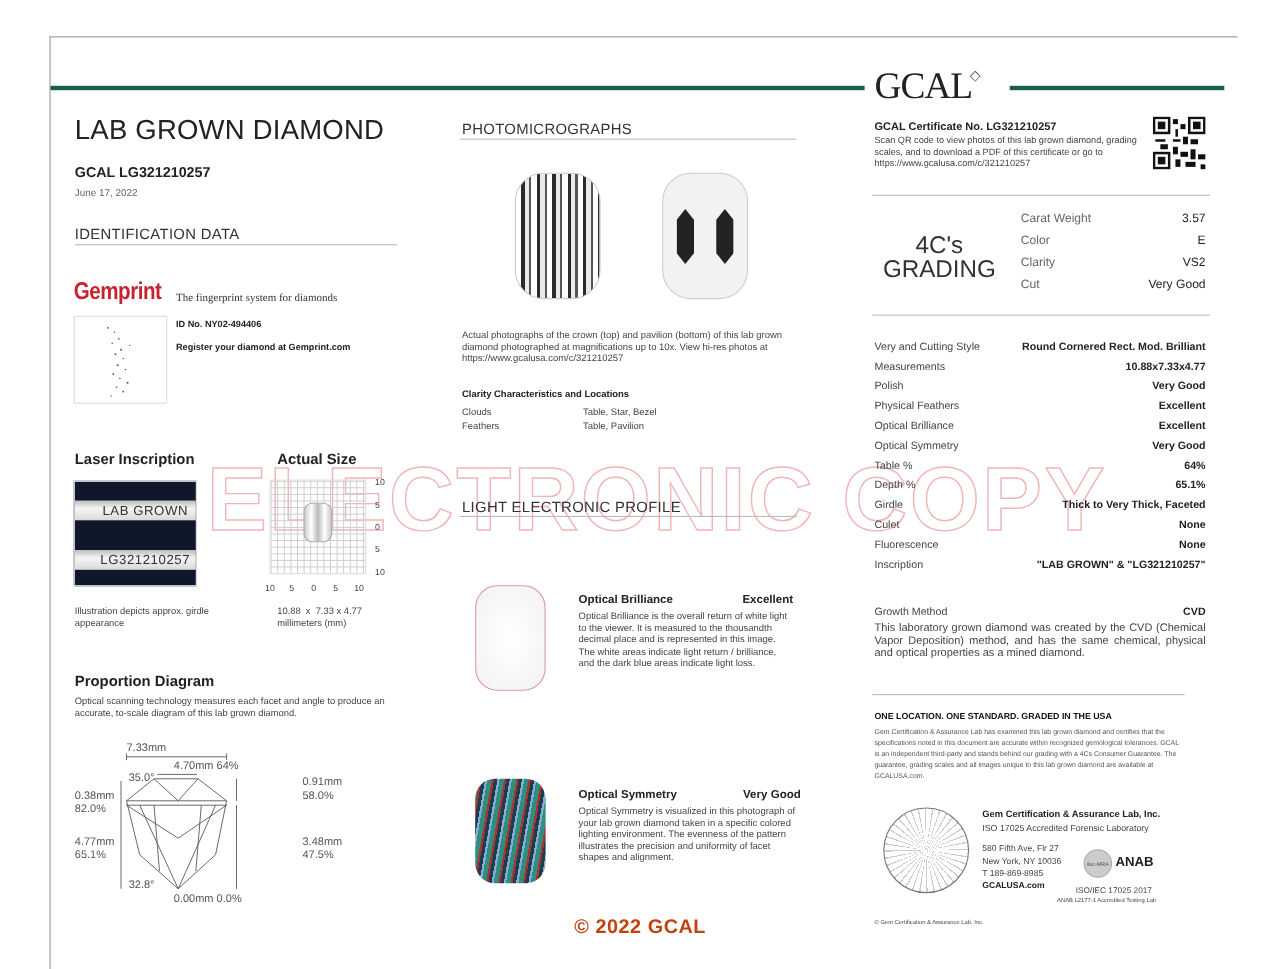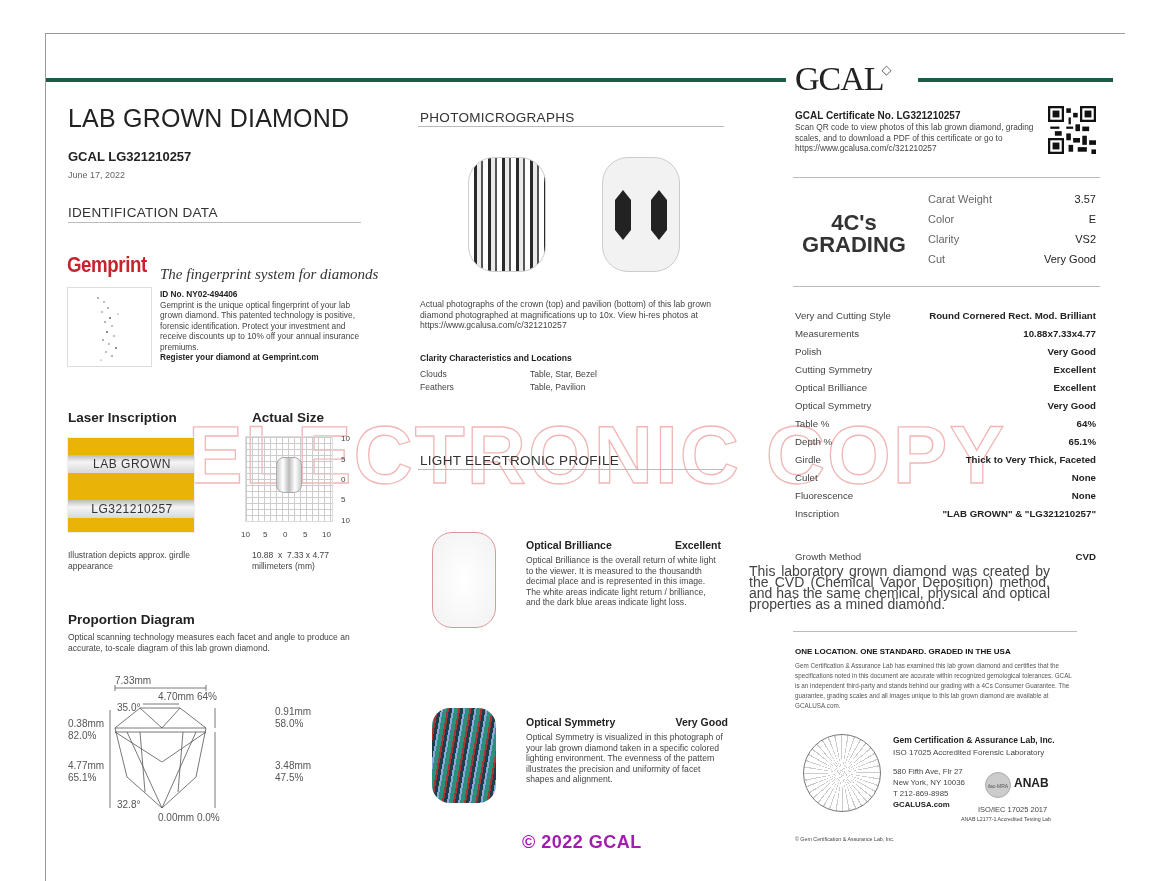--- a/index.html
+++ b/index.html
@@ -11,57 +11,57 @@
 .green-bar-l{left:46px;top:78px;width:740px;height:4px;background:#1a5e4a}
 .green-bar-r{left:918px;top:78px;width:195px;height:4px;background:#1a5e4a}
 .gcal-logo{left:795px;top:60px;font-family:"Liberation Serif",serif;font-size:34px;color:#222;letter-spacing:-1px}
 .gcal-logo .gem{font-size:13px;position:relative;top:-16px;left:-2px;color:#555}
 .title{left:68px;top:104px;font-size:25px;font-weight:300;color:#222;letter-spacing:0.2px}
 .certid{left:68px;top:149px;font-size:13px;font-weight:bold}
 .date{left:68px;top:170px;font-size:9px;color:#666}
 .sec-h{font-size:13.5px;color:#333;letter-spacing:0.3px}
 .sec-line{height:1px;background:#bbb}
 .gemprint-logo{left:67px;top:252px;font-family:"Liberation Sans",sans-serif;font-weight:bold;color:#c8232c;font-size:22px;letter-spacing:-0.5px;transform:scaleX(0.85);transform-origin:left}
-.gemprint-tag{left:160px;top:266px;font-size:15px;font-style:italic;color:#333;font-family:"Liberation Serif",serif}
+.gemprint-tag{left:160px;top:266px;font-size:10px;color:#333;font-family:"Liberation Serif",serif}
 .gp-box{left:67px;top:287px;width:85px;height:80px;border:1px solid #ddd;background:#fff}
 .gp-text{left:160px;top:289px;width:205px;font-size:8.3px;line-height:10.5px;color:#444}
 .gp-text b{color:#222}
 .h-bold{font-size:13.5px;font-weight:bold;color:#222}
 .small{font-size:8.5px;color:#444;line-height:10.5px}
-.laser-img{left:67px;top:437px;width:128px;height:96px;background:#eab308;border:1px solid #eee;overflow:hidden}
+.laser-img{left:67px;top:437px;width:112px;height:96px;background:#0f172a;border:1px solid #eee;overflow:hidden}
 .laser-band{position:absolute;left:0;width:128px;height:18px;background:linear-gradient(#bbb,#f5f5f5 40%,#d8d8d8);font-size:12px;text-align:center;line-height:18px;color:#333;letter-spacing:0.5px}
 .grid-box{left:245px;top:436px;width:88px;height:86px;background-image:linear-gradient(#ccc 1px,transparent 1px),linear-gradient(90deg,#ccc 1px,transparent 1px);background-size:6px 6px;border:1px solid #ddd}
 .grid-diamond{left:276px;top:457px;width:26px;height:36px;border-radius:8px;background:linear-gradient(90deg,#ccc,#fff,#bbb,#fff,#ccc);border:1px solid #aaa}
 .tick{font-size:8px;color:#444}
 .proportion-svg{left:65px;top:672px}
 .photo{border-radius:26px;overflow:hidden}
 .ph1{left:468px;top:157px;width:78px;height:115px;background:repeating-linear-gradient(90deg,#fff 0 5px,#2a2a2a 5px 8px,#eaeaea 8px 12px,#555 12px 14px);border:1px solid #ccc}
 .ph2{left:602px;top:157px;width:78px;height:115px;background:#f2f2f2;border:1px solid #ccc}
 .ph2 .dk1{position:absolute;left:12px;top:32px;width:16px;height:50px;background:#222;clip-path:polygon(50% 0,100% 20%,100% 80%,50% 100%,0 80%,0 20%)}
 .ph2 .dk2{position:absolute;right:12px;top:32px;width:16px;height:50px;background:#222;clip-path:polygon(50% 0,100% 20%,100% 80%,50% 100%,0 80%,0 20%)}
 .cap{font-size:8.6px;color:#444;line-height:10.5px}
 .watermark{left:188px;top:408px;font-size:82px;font-weight:bold;color:transparent;-webkit-text-stroke:1.3px rgba(230,120,120,0.55);letter-spacing:2px;white-space:nowrap;pointer-events:none}
 .ob-img{left:432px;top:532px;width:64px;height:96px;border-radius:20px;border:1px solid #d99;background:radial-gradient(#fff,#f2f2f2)}
 .os-img{left:432px;top:708px;width:64px;height:95px;border-radius:18px;background:repeating-linear-gradient(100deg,#2e8f7d 0 4px,#a33 4px 6px,#1c3d4a 6px 9px,#8ad 9px 11px)}
 .lp-title{font-size:10.5px;font-weight:bold;color:#222}
 .lp-val{font-size:10.5px;font-weight:bold;color:#222;text-align:right}
-.copyright{left:522px;top:832px;font-size:18px;color:#a21caf;font-weight:bold;letter-spacing:0.5px}
+.copyright{left:522px;top:832px;font-size:18px;color:#c2410c;font-weight:bold;letter-spacing:0.5px}
 .cert-no{left:795px;top:110px;font-size:10px;font-weight:bold;color:#222}
 .cert-desc{left:795px;top:122px;width:245px;font-size:8.3px;line-height:10.5px;color:#444}
 .qr{left:1048px;top:106px;width:48px;height:48px}
 .right-line{left:793px;top:177px;width:307px;height:1px;background:#bbb}
-.four-c{left:800px;top:212px;width:108px;text-align:center;font-size:22px;color:#333;font-weight:700;line-height:22px}
+.four-c{left:800px;top:212px;width:108px;text-align:center;font-size:22px;color:#333;font-weight:400;line-height:22px}
 .grade-row{position:absolute;left:928px;width:168px;display:flex;justify-content:space-between;font-size:11px}
 .grade-row .l{color:#666}
 .grade-row .v{font-weight:normal;color:#222}
 .right-line2{left:793px;top:286px;width:307px;height:1px;background:#bbb}
 .spec-row{position:absolute;left:795px;width:301px;display:flex;justify-content:space-between;font-size:9.7px;height:18px;line-height:18px}
 .spec-row .l{color:#444}
 .spec-row .v{font-weight:bold;color:#222}
-.cvd-note{left:749px;top:566px;width:301px;font-size:14px;line-height:11px;color:#444;text-align:justify}
+.cvd-note{left:795px;top:566px;width:301px;font-size:10px;line-height:11px;color:#444;text-align:justify}
 .right-line3{left:793px;top:631px;width:284px;height:1px;background:#bbb}
 .one-loc{left:795px;top:647px;font-size:8px;font-weight:bold;color:#111}
 .one-desc{left:795px;top:661px;width:280px;font-size:6.3px;line-height:10px;color:#555}
 .seal{left:803px;top:734px;width:78px;height:78px;border-radius:50%;border:1px solid #777;background:repeating-conic-gradient(#fff 0 8deg,#ccc 8deg 10deg)}
 .lab-name{left:893px;top:735px;font-size:8.5px;font-weight:bold;color:#222}
 .lab-iso{left:893px;top:748px;font-size:8px;color:#444}
 .addr{left:893px;top:766px;font-size:7.8px;line-height:11px;color:#444}
 .addr b{color:#222}
 .anab-circle{left:985px;top:772px;width:26px;height:26px;border-radius:50%;background:#ccc;border:1px solid #aaa;font-size:5px;text-align:center;line-height:26px;color:#555}
 .anab-text{left:1014px;top:776px;font-size:12px;font-weight:bold;color:#222}
@@ -106,21 +106,21 @@
         <circle cx="48" cy="60" r="0.9"></circle>
       <circle cx="38" cy="64" r="0.7"></circle>
         <circle cx="44" cy="68" r="0.8"></circle>
         <circle cx="33" cy="72" r="0.6"></circle>
         <circle cx="50" cy="26" r="0.6"></circle>
     </g>
   </svg>
 </div>
 <div class="abs gp-text">
   <b>ID No. NY02-494406</b><br>
-  <span>Gemprint is the unique optical fingerprint of your lab grown diamond. This patented technology is positive, forensic identification. Protect your investment and receive discounts up to 10% off your annual insurance premiums.</span><br>
+  <br>
   <b>Register your diamond at Gemprint.com</b>
 </div>
 
 <div class="abs h-bold" style="left:68px;top:410px">Laser Inscription</div>
 <div class="abs laser-img">
   <div class="laser-band" style="top:17px">LAB GROWN</div>
   <div class="laser-band" style="top:62px">LG321210257</div>
 </div>
 <div class="abs small" style="left:68px;top:550px;width:130px">Illustration depicts approx. girdle appearance</div>
 
@@ -270,21 +270,21 @@
   </div>
 <div class="spec-row" style="top:325px">
     <span class="l">Measurements</span>
     <span class="v">10.88x7.33x4.77</span>
   </div>
 <div class="spec-row" style="top:343px">
     <span class="l">Polish</span>
     <span class="v">Very Good</span>
   </div>
 <div class="spec-row" style="top:361px">
-    <span class="l">Cutting Symmetry</span>
+    <span class="l">Physical Feathers</span>
     <span class="v">Excellent</span>
   </div>
 <div class="spec-row" style="top:379px">
     <span class="l">Optical Brilliance</span>
     <span class="v">Excellent</span>
   </div>
 <div class="spec-row" style="top:397px">
     <span class="l">Optical Symmetry</span>
     <span class="v">Very Good</span>
   </div>
@@ -322,20 +322,20 @@
 
 <div class="abs one-loc">ONE LOCATION. ONE STANDARD. GRADED IN THE USA</div>
 <div class="abs one-desc">Gem Certification &amp; Assurance Lab has examined this lab grown diamond and certifies that the specifications noted in this document are accurate within recognized gemological tolerances. GCAL is an independent third-party and stands behind our grading with a 4Cs Consumer Guarantee. The guarantee, grading scales and all images unique to this lab grown diamond are available at GCALUSA.com.</div>
 
 <div class="abs seal"></div>
 <div class="abs lab-name">Gem Certification &amp; Assurance Lab, Inc.</div>
 <div class="abs lab-iso">ISO 17025 Accredited Forensic Laboratory</div>
 <div class="abs addr">
   <div>580 Fifth Ave, Flr 27</div>
   <div>New York, NY 10036</div>
-  <div>T 212-869-8985</div>
+  <div>T 189-869-8985</div>
   <b>GCALUSA.com</b>
 </div>
 <div class="abs anab-circle">ilac-MRA</div>
 <div class="abs anab-text">ANAB</div>
 <div class="abs iso-iec">ISO/IEC 17025 2017</div>
 <div class="abs anab-lab">ANAB L2177-1 Accredited Testing Lab</div>
 <div class="abs foot-copy">© Gem Certification &amp; Assurance Lab, Inc.</div>
 
 </body></html>

